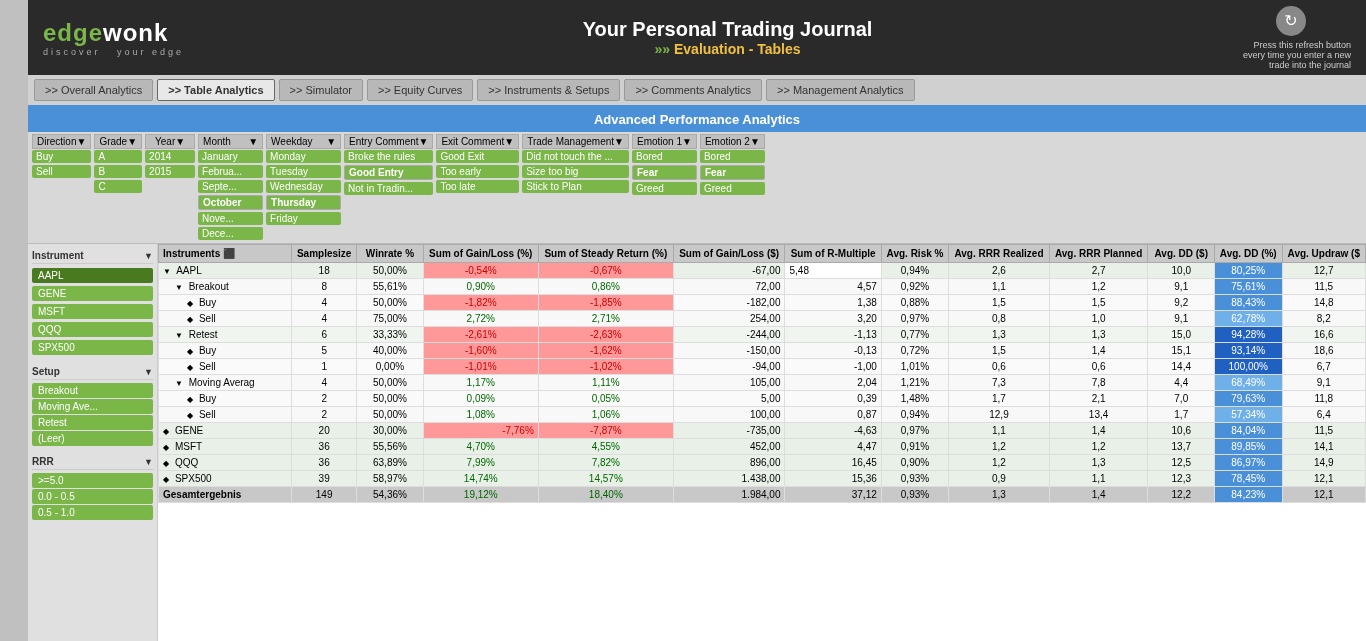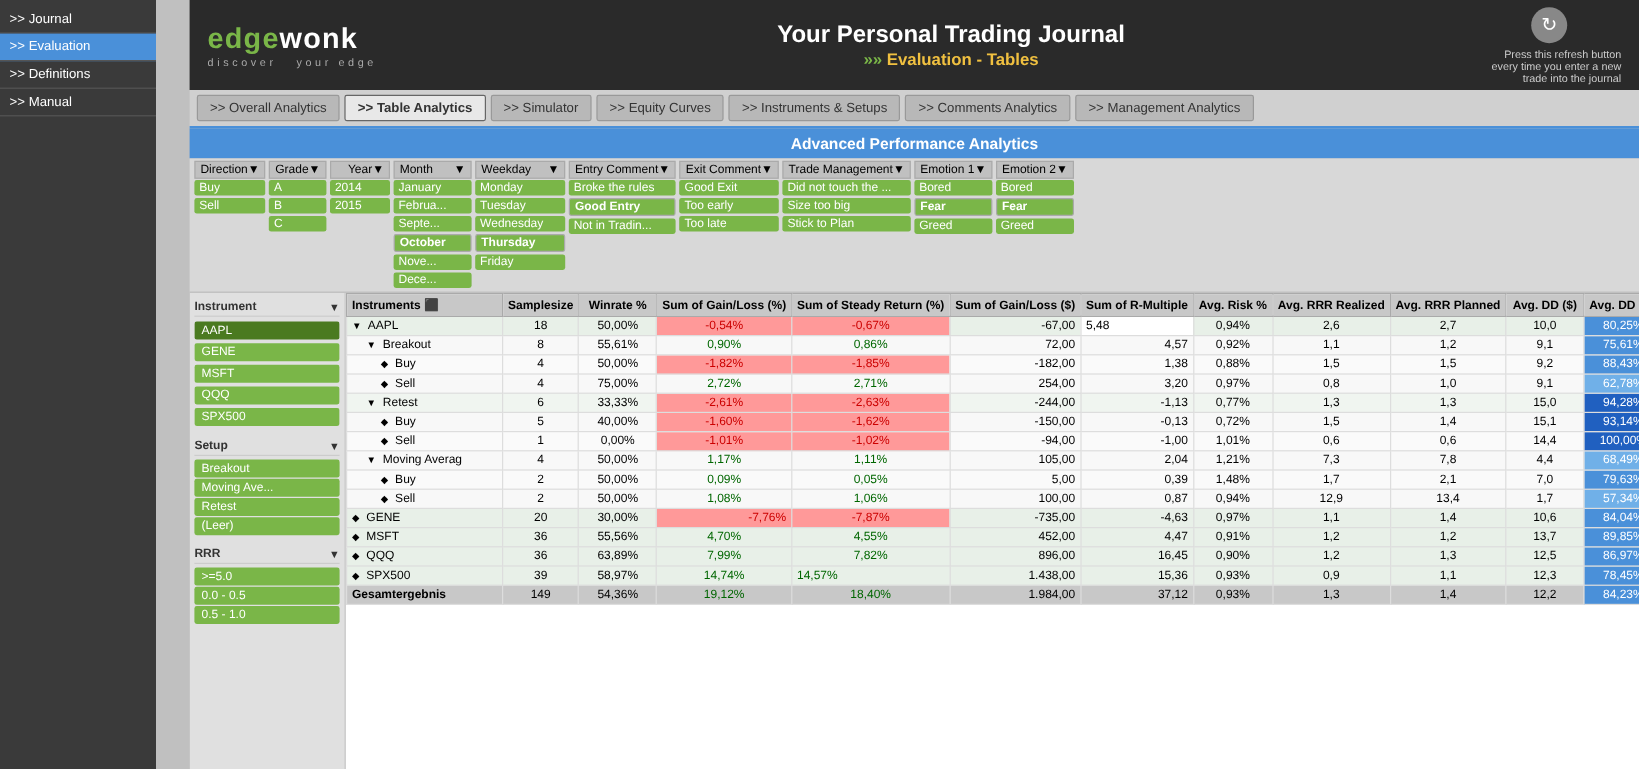--- a/index.html
+++ b/index.html
@@ -42,34 +42,20 @@
     .bottom-tab.active { background: #7ab648; color: white; }
     .main-content { flex: 1; display: flex; flex-direction: column; overflow: hidden; padding-left: 28px; }
   </style>
 </head>
 <body>
 
 <div class="app-container">
 
   <div style="display:flex; flex-direction:row; flex:1; overflow:hidden;">
 
-    <div style="width:130px; background:#3a3a3a; display:flex; flex-direction:column; flex-shrink:0;">
-      <div class="sidebar-item" style="margin-top:5px;">
-        <span>&gt;&gt; Journal</span>
-      </div>
-      <div class="sidebar-item active">
-        <span>&gt;&gt; Evaluation</span>
-      </div>
-      <div class="sidebar-item">
-        <span>&gt;&gt; Definitions</span>
-      </div>
-      <div class="sidebar-item">
-        <span>&gt;&gt; Manual</span>
-      </div>
-    </div>
 
     <div class="main-content">
 
       <div class="header">
         <div class="logo-area">
           <div style="display:flex; align-items:baseline;">
             <span style="color:#7ab648; font-size:24px; font-weight:bold; letter-spacing:1px;">edge</span>
             <span style="color:white; font-size:24px; font-weight:bold; letter-spacing:1px;">wonk</span>
           </div>
           <div style="font-size:9px; color:#aaa; letter-spacing:3px;">discover &nbsp; your edge</div>
@@ -129,21 +115,21 @@
           <div style="background:#c0c0c0; border:1px solid #aaa; padding:1px 4px; font-size:10px; display:flex; justify-content:space-between; align-items:center;">
             <span>Grade</span>
               <span>▼</span>
           </div>
           <div style="background:#7ab648; color:white; padding:1px 4px; margin:1px 0; font-size:10px; border-radius:2px; cursor:pointer;">A</div>
           <div style="background:#7ab648; color:white; padding:1px 4px; margin:1px 0; font-size:10px; border-radius:2px; cursor:pointer;">B</div>
           <div style="background:#7ab648; color:white; padding:1px 4px; margin:1px 0; font-size:10px; border-radius:2px; cursor:pointer;">C</div>
         </div>
 
         <div style="display:flex; flex-direction:column; min-width:50px;">
-          <div style="background:#c0c0c0; border:1px solid #aaa; padding:1px 4px; font-size:10px; display:flex; justify-content:flex-end; align-items:center;">
+          <div style="background:#c0c0c0; border:1px solid #aaa; padding:1px 4px; font-size:10px; display:flex; justify-content:center; align-items:center;">
             <span>Year</span>
               <span>▼</span>
           </div>
           <div style="background:#7ab648; color:white; padding:1px 4px; margin:1px 0; font-size:10px; border-radius:2px; cursor:pointer;">2014</div>
           <div style="background:#7ab648; color:white; padding:1px 4px; margin:1px 0; font-size:10px; border-radius:2px; cursor:pointer;">2015</div>
         </div>
 
         <div style="display:flex; flex-direction:column; min-width:65px;">
           <div style="background:#c0c0c0; border:1px solid #aaa; padding:1px 4px; font-size:10px; display:flex; justify-content:space-between; align-items:center;">
             <span>Month</span>
@@ -529,21 +515,21 @@
 
   </tr>
                 <tr style="background: rgb(232, 240, 232);">
     <td style="padding-left:4px; font-weight:normal; background:#e8f0e8;">
       <span style="cursor:pointer; margin-right:3px; font-size:8px;">◆</span>
       SPX500
     </td>
     <td style="text-align:center; background:#e8f0e8;">39</td>
     <td style="text-align:center; background:#e8f0e8;">58,97%</td>
     <td style="text-align:center; background:inherit; color:#006600;">14,74%</td>
-    <td style="background:inherit; color:#006600;margin-top:32px;">14,57%</td>
+    <td style="text-align:center; background:inherit; color:#006600;margin-top:32px;">14,57%</td>
     <td style="text-align:right; padding-right:4px; background:#e8f0e8;">1.438,00</td>
     <td style="text-align:right; padding-right:4px; background:#e8f0e8;">15,36</td>
     <td style="text-align:center; background:#e8f0e8;">0,93%</td>
     <td style="text-align:center; background:#e8f0e8;">0,9</td>
     <td style="text-align:center; background:#e8f0e8;">1,1</td>
     <td style="text-align:center; background:#e8f0e8;">12,3</td>
     <td style="text-align:center; background:#4a90d9; color:white;">78,45%</td>
     <td style="text-align:center; background:#e8f0e8;">12,1</td>
 
   </tr>

